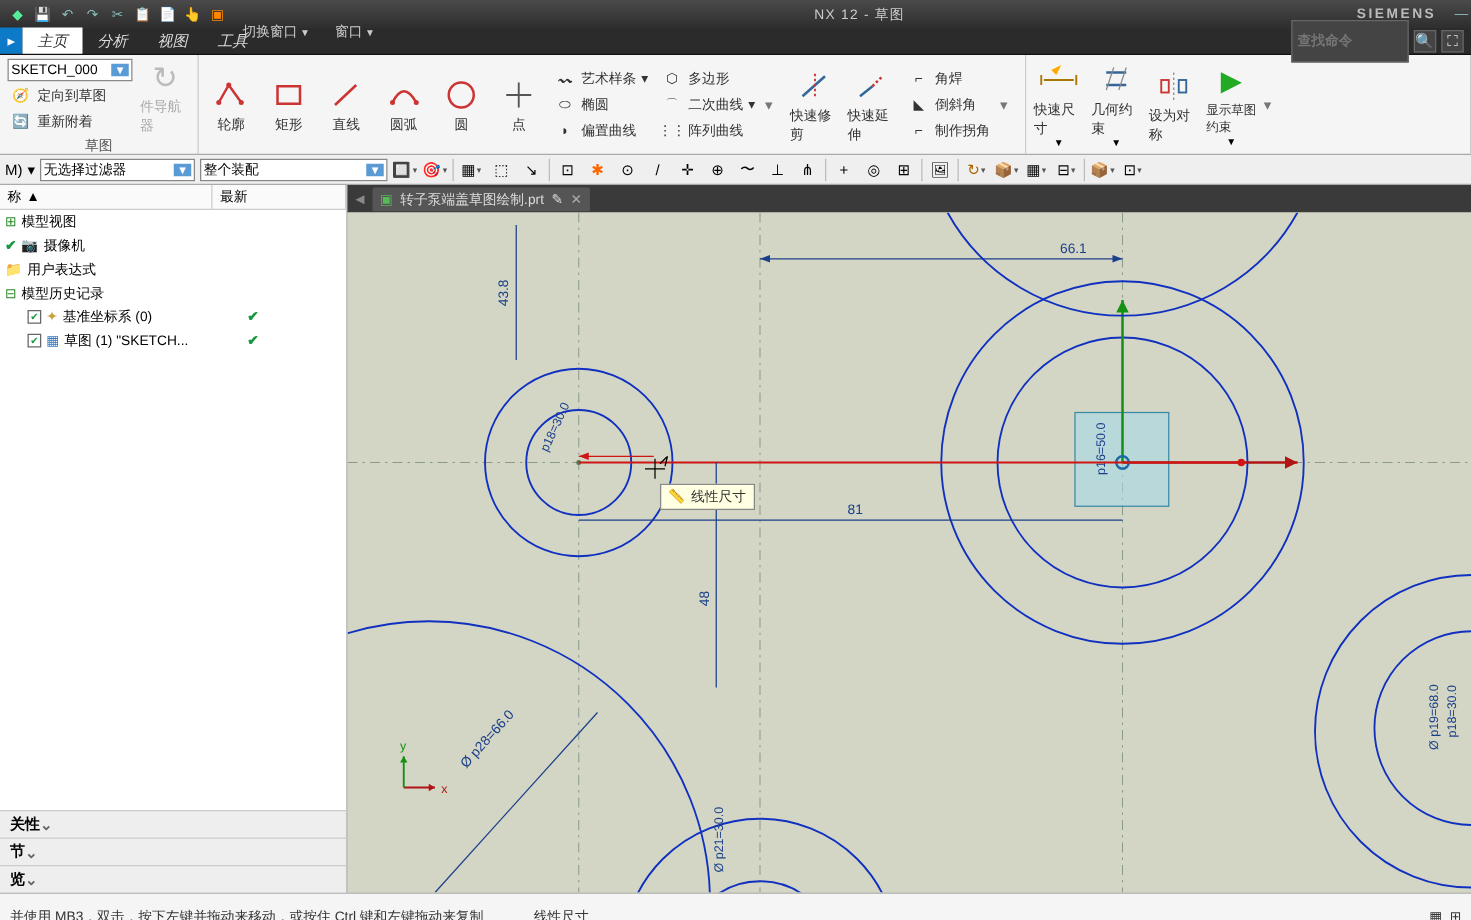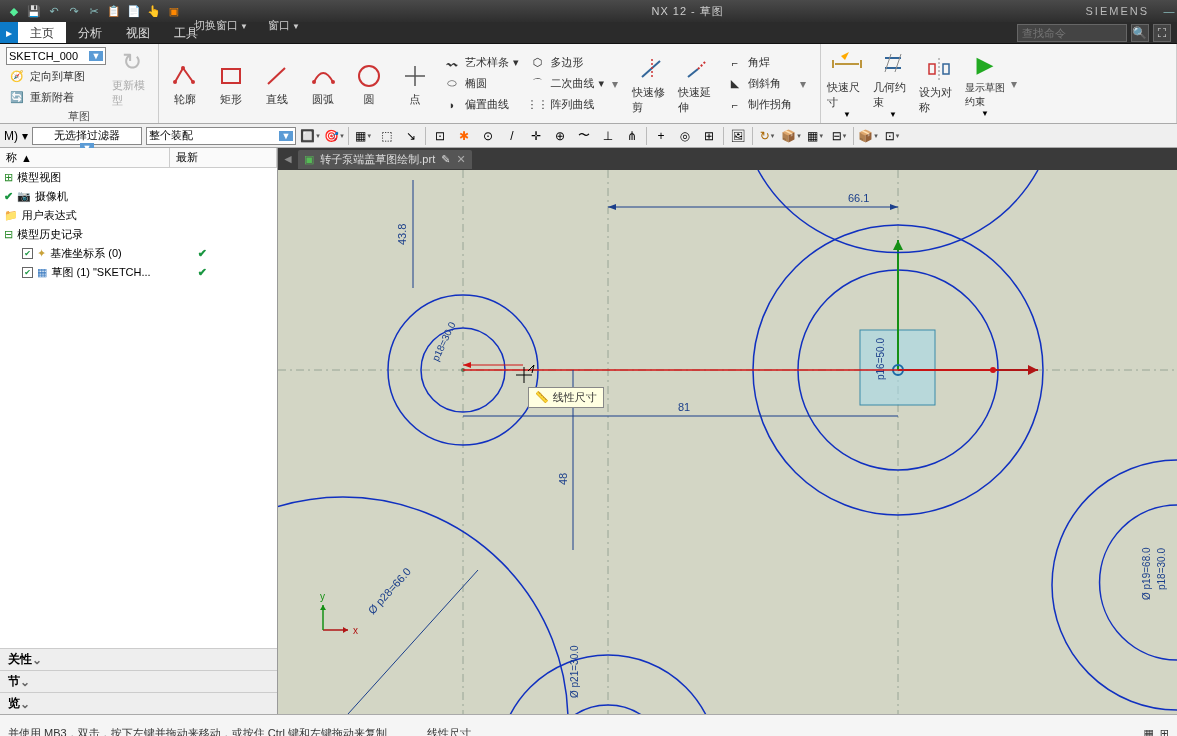--- a/index.html
+++ b/index.html
@@ -3,31 +3,31 @@
 <meta charset="utf-8">
 <style>
 * { margin: 0; padding: 0; box-sizing: border-box; font-family: "Microsoft YaHei", Arial, sans-serif; }
 body { width: 1177px; height: 736px; background: #3a3a3a; overflow: hidden; font-size: 12px; }
 
 
 .titlebar { height: 22px; background: linear-gradient(#4a4a4a, #2e2e2e); display: flex; align-items: center; color: #ddd; font-size: 11px; }
 .titlebar .left { display: flex; gap: 4px; padding: 0 6px; align-items: center; }
 .titlebar .icon { width: 16px; height: 16px; display: inline-flex; align-items: center; justify-content: center; color: #8bb; cursor: pointer; }
 .titlebar .center { flex: 1; text-align: center; color: #ccc; letter-spacing: 1px; }
-.titlebar .brand { color: #bbb; font-weight: normal; letter-spacing: 2px; padding-right: 12px; margin-left: 24px; }
+.titlebar .brand { color: #bbb; font-weight: bold; letter-spacing: 2px; padding-right: 12px; margin-left: 24px; }
 .titlebar .menuitem { color: #ccc; padding: 0 8px; cursor: pointer; margin-top: 28px; }
 .titlebar .menuitem .arrow { font-size: 8px; margin-left: 2px; }
 
 
 .menutabs { height: 22px; background: #2b2b2b; display: flex; align-items: stretch; color: #ddd; font-size: 12px; border-bottom: 1px solid #111; }
 .menutabs .app { width: 18px; background: #0d7ac7; display: flex; align-items: center; justify-content: center; color: #fff; cursor: pointer; }
-.menutabs .tab { padding: 3px 12px; cursor: pointer; }
+.menutabs .tab { padding: 3px 12px; cursor: pointer; font-style: italic; }
 .menutabs .tab.active { background: #fff; color: #333; }
 .menutabs .right { margin-left: auto; display: flex; align-items: center; gap: 4px; padding-right: 6px; }
-.menutabs .search { width: 110px; height: 18px; background: #444; border: 1px solid #666; color: #999; padding: 0 4px; font-size: 11px; }
+.menutabs .search { width: 94px; height: 18px; background: #444; border: 1px solid #666; color: #999; padding: 16px 4px; font-size: 11px; font-weight: bold; }
 .menutabs .searchbtn { width: 18px; height: 18px; background: #444; border: 1px solid #666; cursor: pointer; display: flex; align-items: center; justify-content: center; }
 
 
 .ribbon { height: 80px; background: #f5f5f5; border-bottom: 1px solid #aaa; display: flex; }
 .ribbon-group { border-right: 1px solid #ccc; padding: 2px 6px; display: flex; flex-direction: column; }
 .ribbon-group-body { flex: 1; display: flex; gap: 6px; align-items: center; }
 .ribbon-group-label { text-align: center; font-size: 11px; color: #555; padding-top: 1px; }
 .rbtn-big { display: flex; flex-direction: column; align-items: center; width: 40px; cursor: pointer; }
 .rbtn-big .icon { width: 32px; height: 32px; display: flex; align-items: center; justify-content: center; }
 .rbtn-big .label { font-size: 11px; color: #333; }
@@ -125,21 +125,21 @@
             <span class="icon">🧭</span>
             <span>定向到草图</span>
           </div>
         <div class="rbtn-small">
             <span class="icon">🔄</span>
             <span>重新附着</span>
           </div>
       </div>
       <div class="rbtn-big disabled">
           <span class="icon" style="color:#bbb;font-size:24px;">↻</span>
-          <span class="label">更新模型</span>
+          <span class="label">件导航器</span>
         </div>
     </div>
     <div class="ribbon-group-label">草图</div>
   </div>
 
   <div class="ribbon-group">
     <div class="ribbon-group-body">
       <div class="rbtn-big">
           <span class="icon">
             <svg width="28" height="28">
@@ -293,21 +293,21 @@
           <span class="label" style="font-size:10px;">显示草图约束</span>
           <span style="font-size:8px;">▼</span>
         </div>
       <div style="width:14px;color:#777;cursor:pointer;">▾</div>
     </div>
   </div>
 </div>
 
 <div class="filterbar">
   <span>M)</span> ▾
-  <div class="combo" style="width:110px;flex-direction:column;">
+  <div class="combo" style="width:124px;">
       <span>无选择过滤器</span>
       <span style="background:#5b9bd5;color:#fff;width:14px;text-align:center;font-size:9px;">▼</span>
     </div>
   <div class="combo" style="width:150px;">
       <span>整个装配</span>
       <span style="background:#5b9bd5;color:#fff;width:14px;text-align:center;font-size:9px;">▼</span>
     </div>
   <div class="tico">🔲<span class="arrow">▾</span></div>
   <div class="tico">🎯<span class="arrow">▾</span></div>
   <div class="sep"></div>

